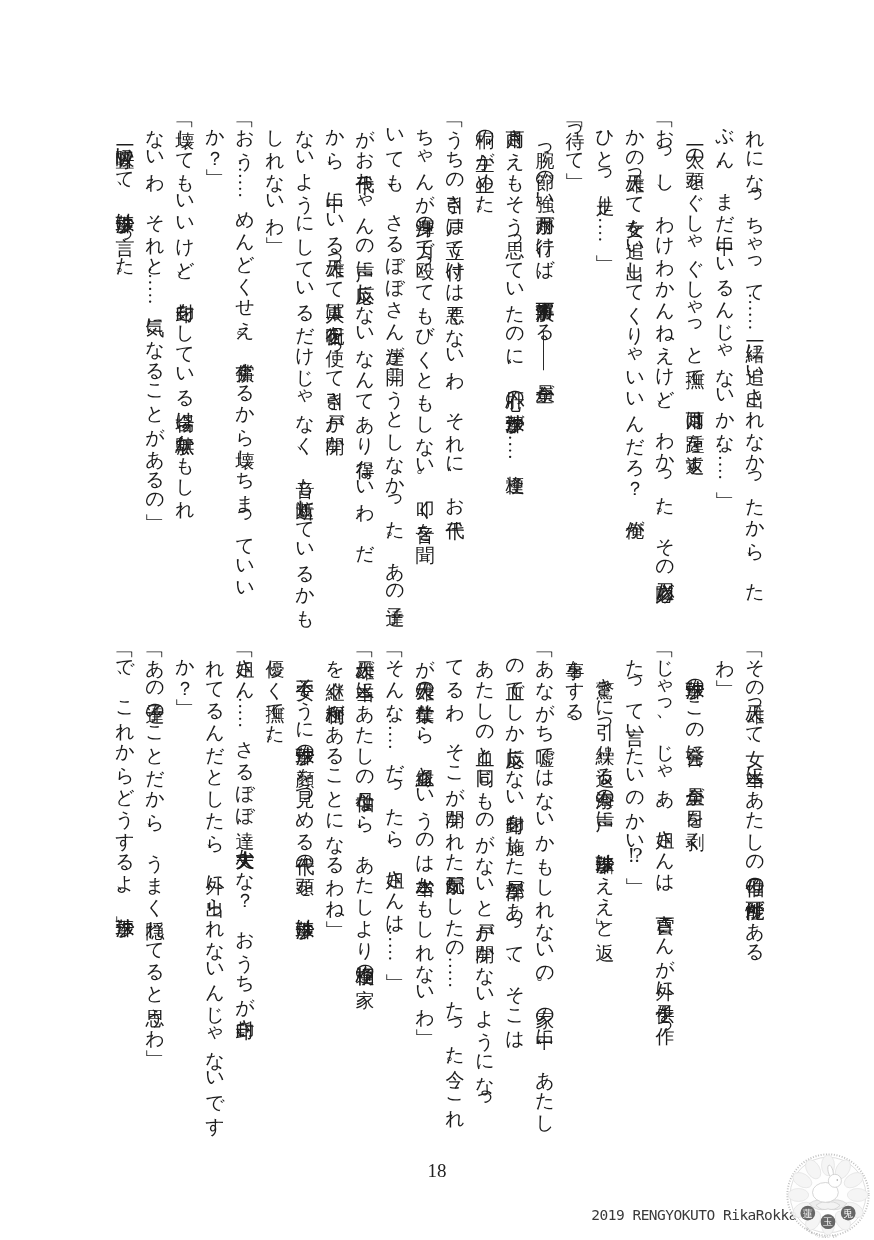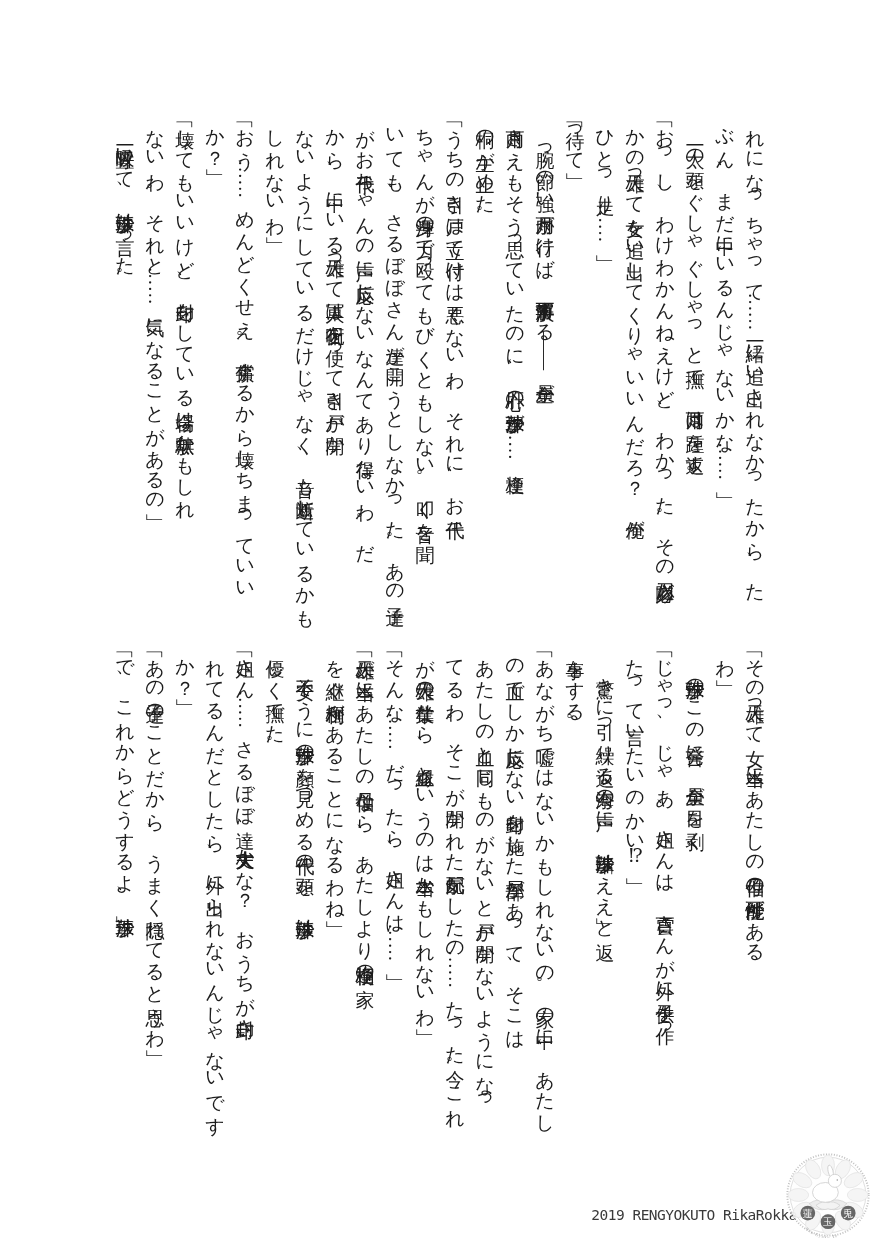--- a/index.html
+++ b/index.html
@@ -56,20 +56,21 @@
 </style>
 </head>
 <body>
 
 <div class="page">
 
   <div class="vblock vblock-top"><div class="tline">れになっちゃって……一緒に追い出されなかったから、た</div><div class="tline">ぶん、まだ中にいるんじゃないかな……」</div><div class="tline">　一太の頭をぐしゃぐしゃっと撫で、雨月は踵を返す。</div><div class="tline">「おっし、わけわかんねえけど、わかった。その必刀隊だ</div><div class="tline">かの天雄って女を追い出してくりゃいいんだろ？　俺が</div><div class="tline">ひとっ走り……」</div><div class="tline">「待って」</div><div class="tline">　腕っ節の強い雨月が行けば、万事解決する——全員が、</div><div class="tline">雨月さえもそう思っていたのに、肝心の珠沙華が……逢梗</div><div class="tline">桐の主が止めた。</div><div class="tline">「うちの引き戸は立て付けは悪くないわ。それに、お千代</div><div class="tline">ちゃんが渾身の力で殴ってもびくともしない。叩く音を聞</div><div class="tline">いても、さるぼぼさん達が開こうとしなかった。あの子達</div><div class="tline">がお千代ちゃんの声に反応しないなんてあり得ないわ。だ</div><div class="tline">から、中にいる天雄って軍人は呪術を使って引き戸が開か</div><div class="tline">ないようにしているだけじゃなく、音も遮断しているかも</div><div class="tline">しれないわ」</div><div class="tline">「おう……めんどくせえ。弁償するから壊しちまっていい</div><div class="tline">か？」</div><div class="tline">「壊してもいいけど、封印をしている場合は無駄かもしれ</div><div class="tline">ないわ。それと……気になることがあるの」</div><div class="tline">　一呼吸置いて、珠沙華は言った。</div></div>
 
   <div class="vblock vblock-bottom"><div class="tline">「その天雄って女、本当にあたしの伯母の可能性がある</div><div class="tline">わ」</div><div class="tline">　珠沙華のこの発言に、全員が目を剥く。</div><div class="tline">「じゃっ、じゃあ、姐さんは、百雲さんが外に子供を作っ</div><div class="tline">たって言いたいのかい⁉」</div><div class="tline">　驚きに引っ繰り返る奈海の声に、珠沙華は「ええ」と返</div><div class="tline">事をする。</div><div class="tline">「あながち嘘ではないかもしれないの。家の中に、あたし</div><div class="tline">の血でしか反応しない封印を施した部屋があって、そこは</div><div class="tline">あたしの血と同じものがないと戸が開かないようになっ</div><div class="tline">てるわ。そこが開かれた気配がしたの……たった今。これ</div><div class="tline">が天雄の仕業なら、血縁というのは本当かもしれないわ」</div><div class="tline">「そんな……だったら、姐さんは……」</div><div class="tline">「天雄が本当にあたしの伯母なら、あたしより逢梗桐の家</div><div class="tline">を継ぐ権利があることになるわね」</div><div class="tline">　不安そうに珠沙華の顔を見つめる千代の頭を、珠沙華は</div><div class="tline">優しく撫でた。</div><div class="tline">「姐さん……さるぼぼ達、大丈夫かな？　おうちが封印さ</div><div class="tline">れてるんだとしたら、外に出られないんじゃないです</div><div class="tline">か？」</div><div class="tline">「あの子達のことだから、うまく隠れてると思うわ」</div><div class="tline">「で、これからどうするよ、珠沙華」</div></div>
 
+  <div class="page-number">18</div>
 
   <div class="credit-line">2019 RENGYOKUTO RikaRokka</div>
 
   <div class="stamp">
     <svg viewBox="0 0 100 100">
 
       <circle cx="50" cy="50" r="47.3" fill="#ffffff" stroke="#bfbfbf" stroke-width="2.2" stroke-dasharray="1.2 1.9"></circle>
       <circle cx="50" cy="50" r="44" fill="#fefefe" stroke="#d4d4d4" stroke-width="0.9"></circle>
 
       <g stroke="#dedede" fill="#f5f5f5" stroke-width="0.7">

